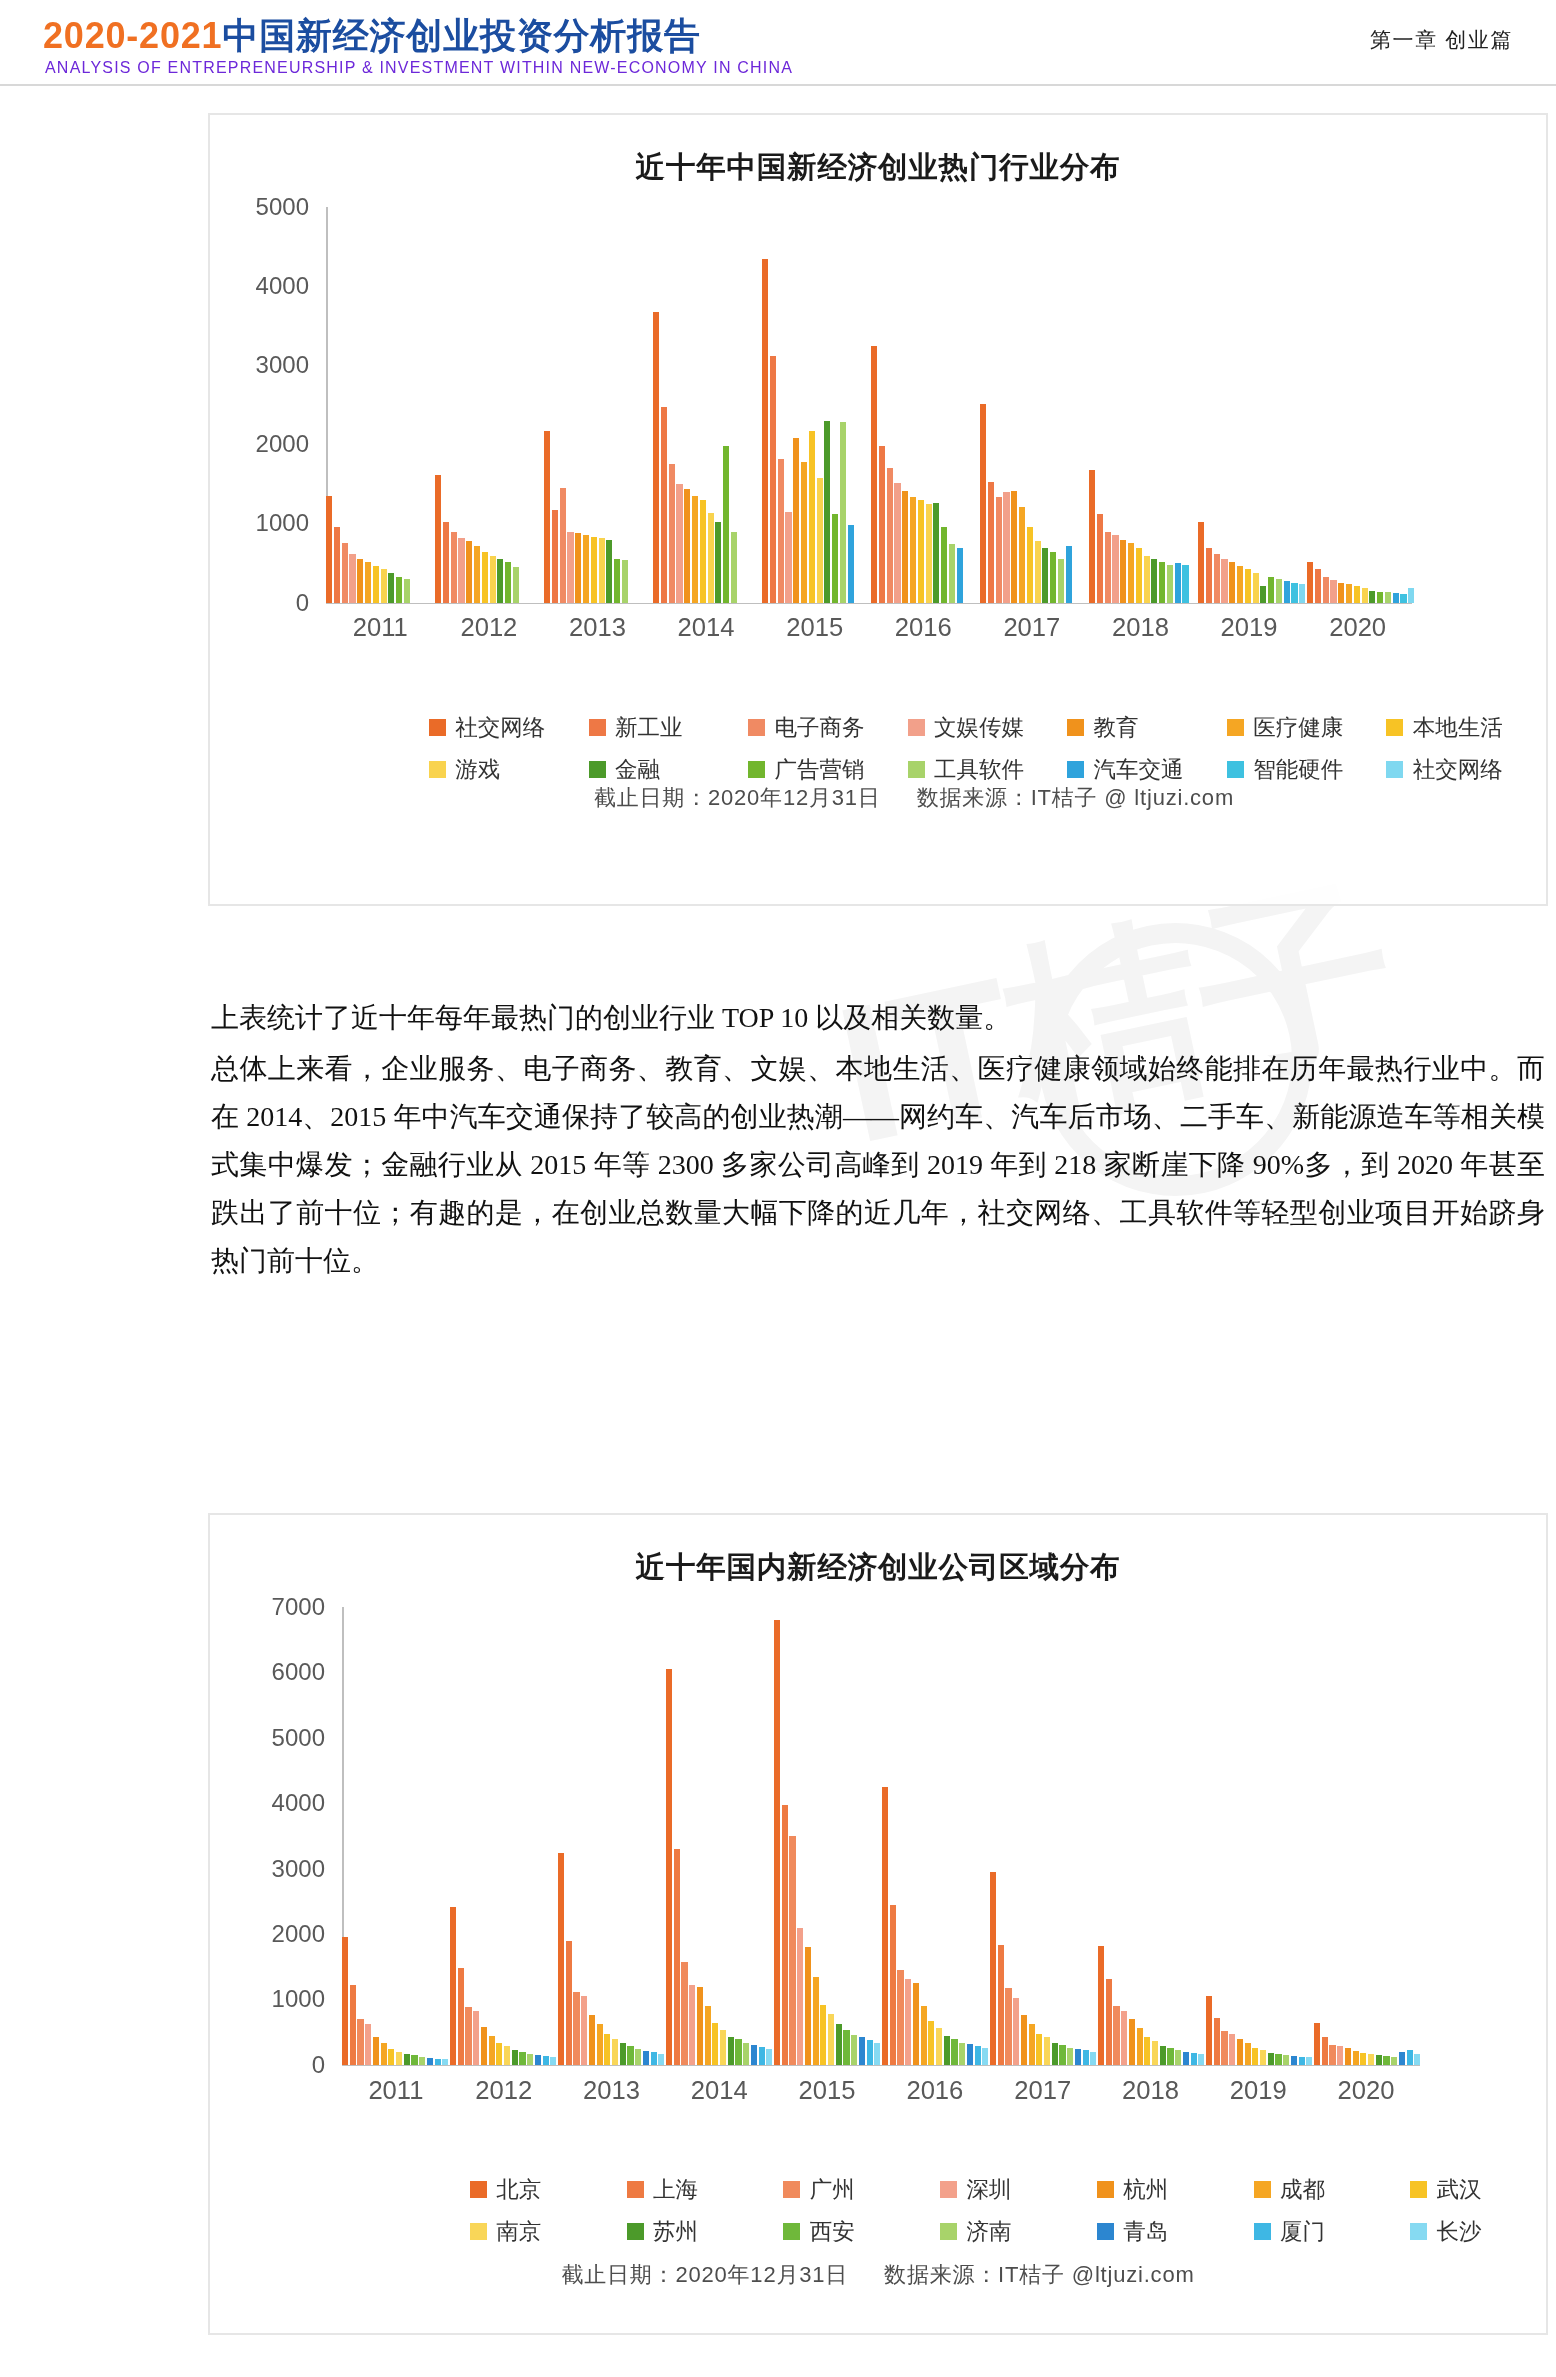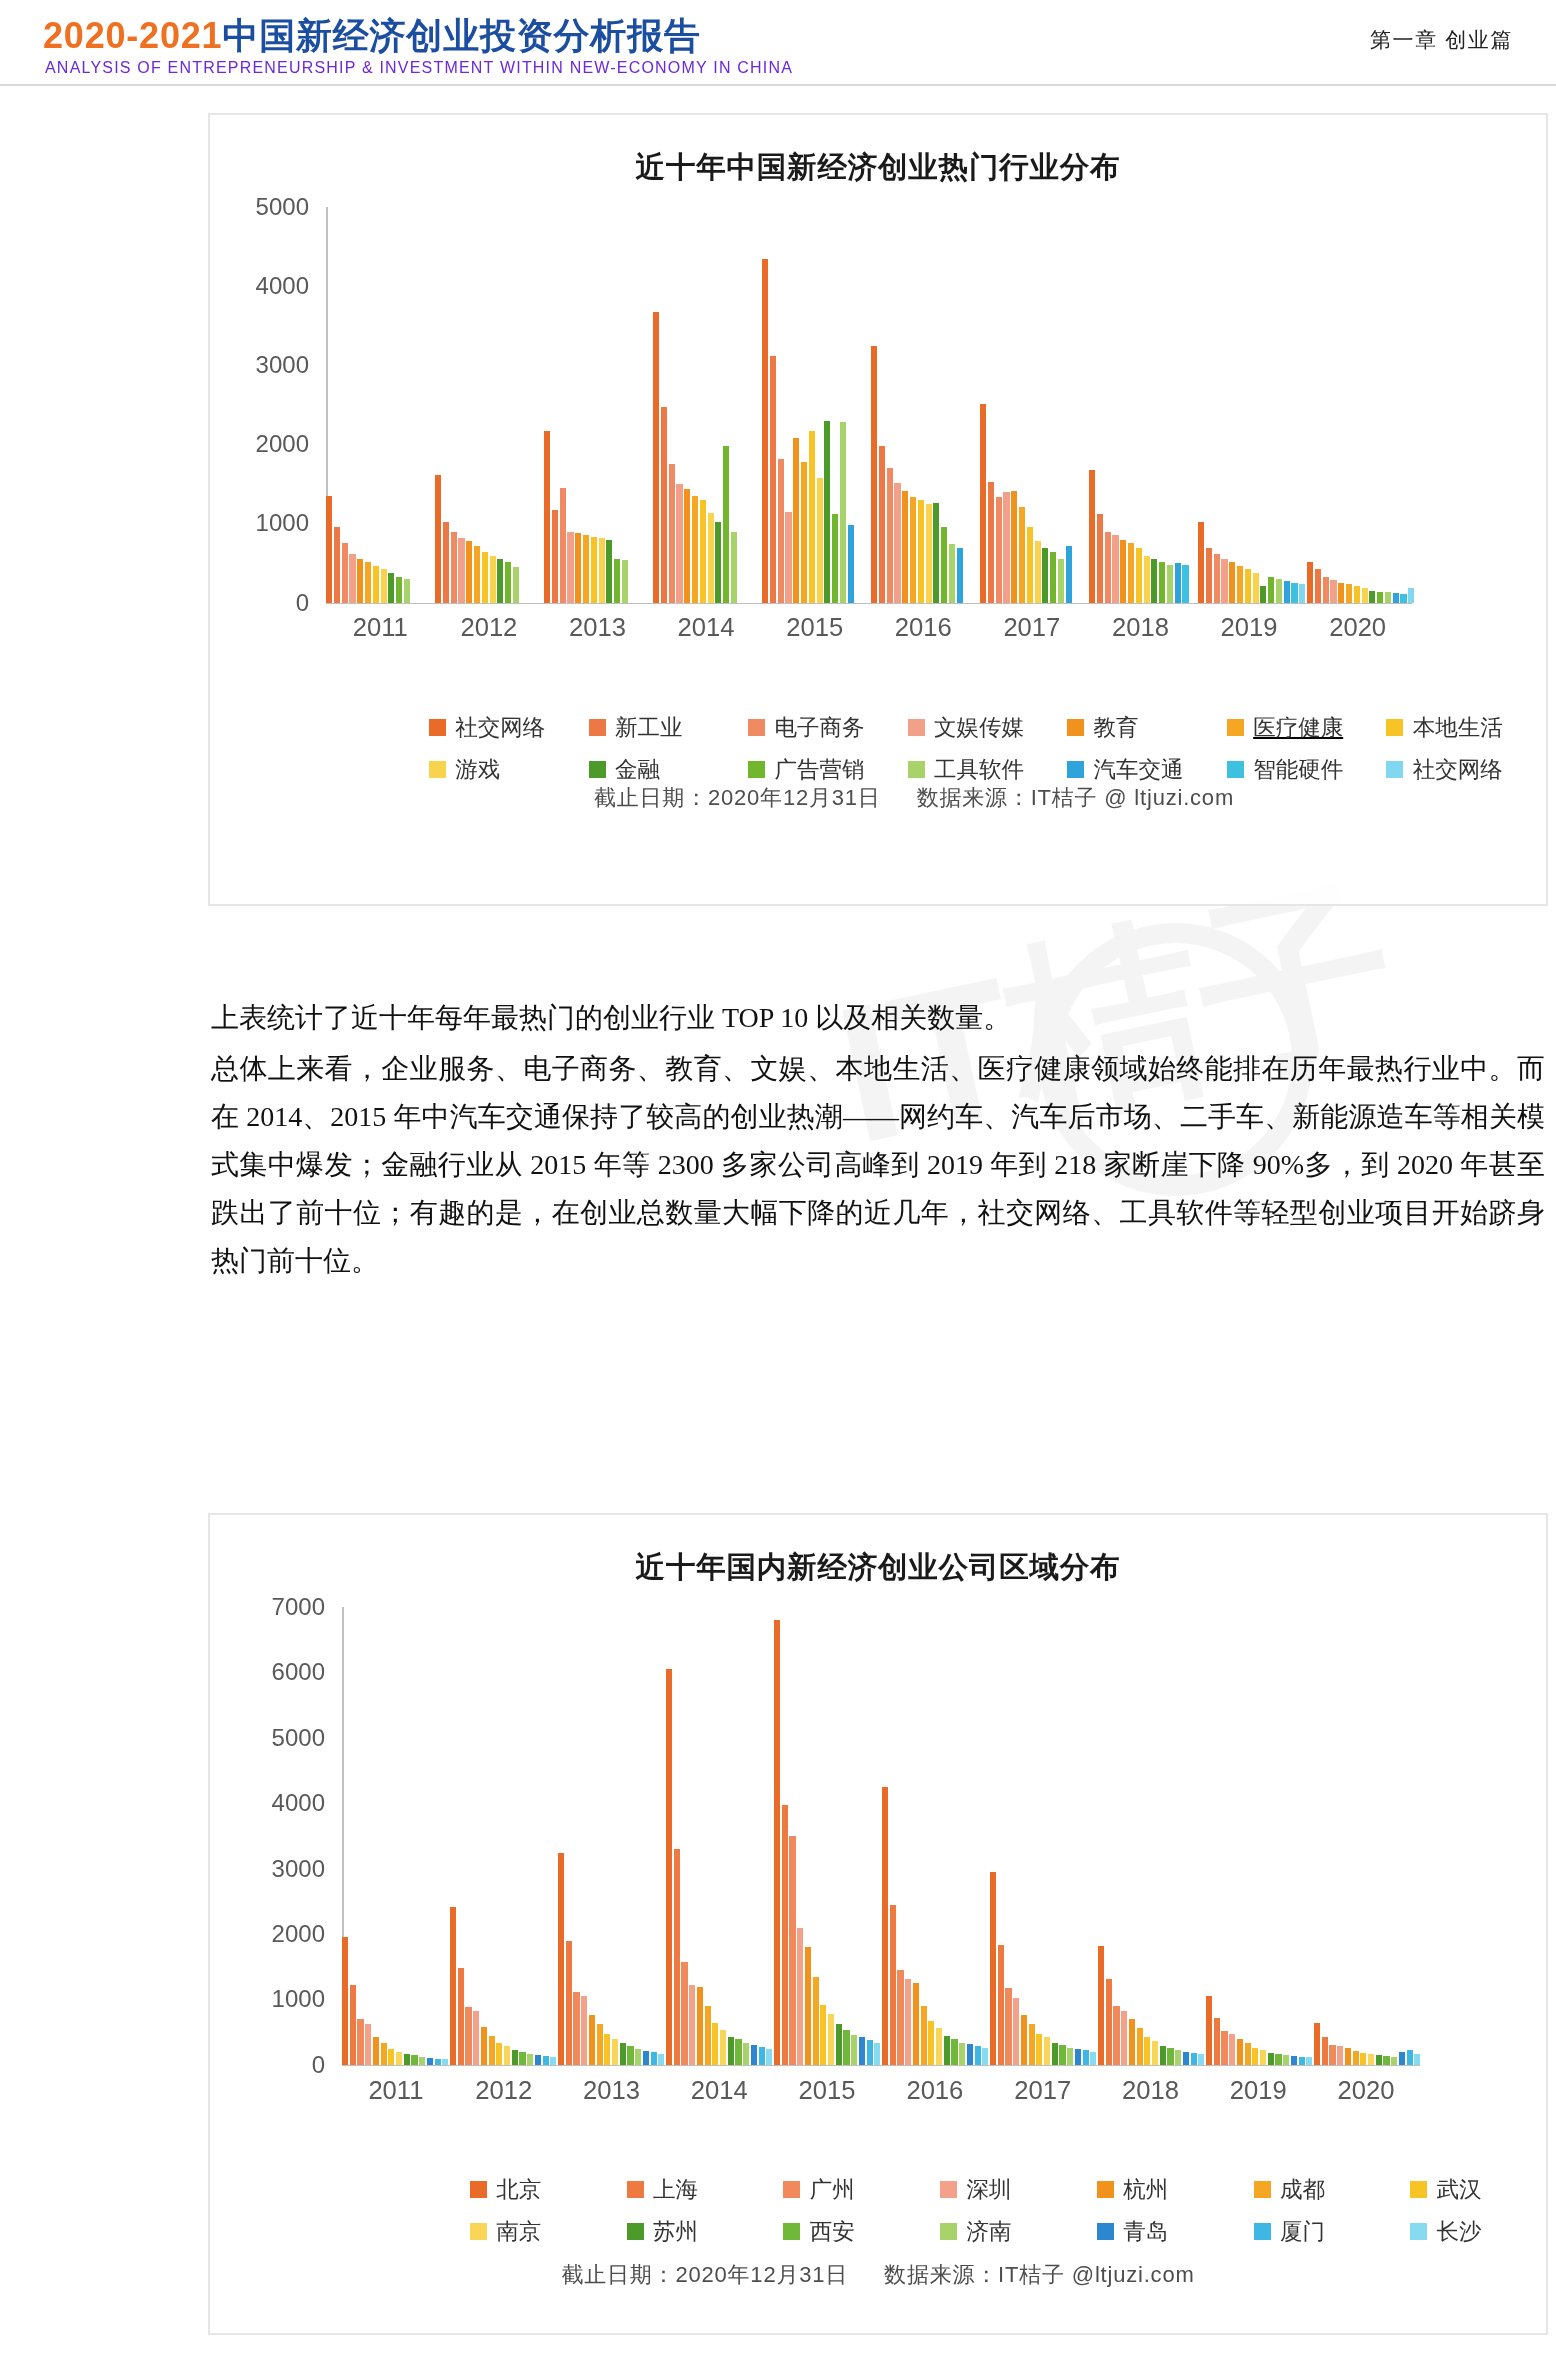--- a/index.html
+++ b/index.html
@@ -322,21 +322,21 @@
           <span class="legend-label">电子商务</span>
         </div>
         <div class="legend-item" style="width: 169px;">
           <span class="swatch" style="background: rgb(242, 160, 138);"></span>
           <span class="legend-label">文娱传媒</span>
         </div>
         <div class="legend-item" style="width: 169px;">
           <span class="swatch" style="background: rgb(240, 146, 28);"></span>
           <span class="legend-label">教育</span>
         </div>
-        <div class="legend-item" style="width: 169px; text-decoration: underline;">
+        <div class="legend-item" style="width: 169px;">
           <span class="swatch" style="background: rgb(245, 166, 35);"></span>
           <span class="legend-label">医疗健康</span>
         </div>
         <div class="legend-item" style="width: 169px;">
           <span class="swatch" style="background: rgb(247, 195, 37);"></span>
           <span class="legend-label">本地生活</span>
         </div>
       </div>
       <div class="legend-row" style="padding-left: 219px;">
         <div class="legend-item" style="width: 169px;">

